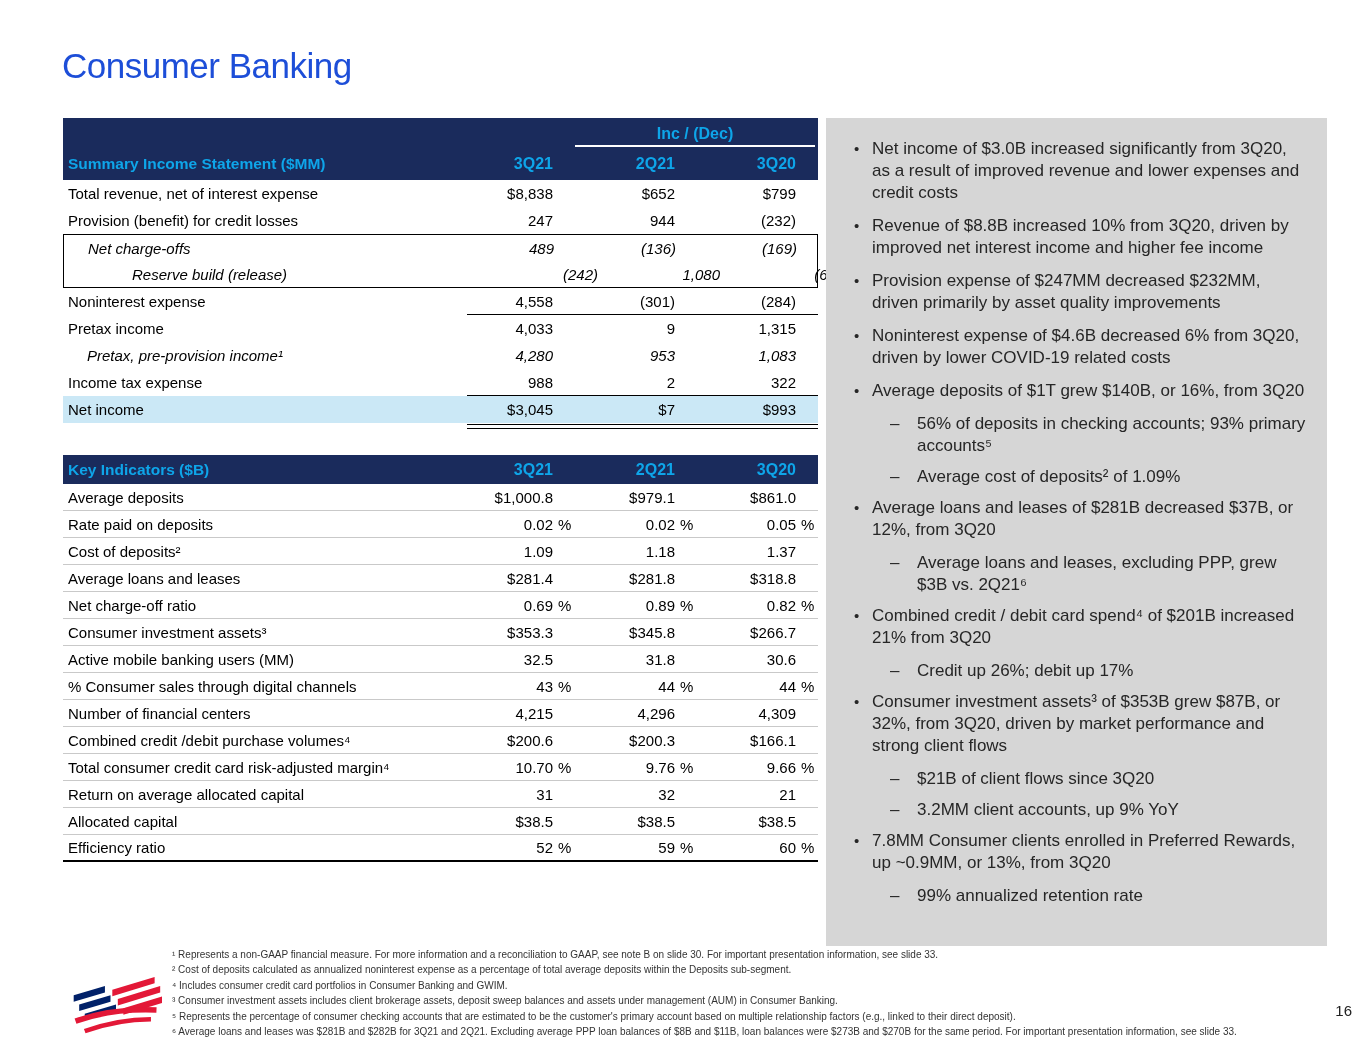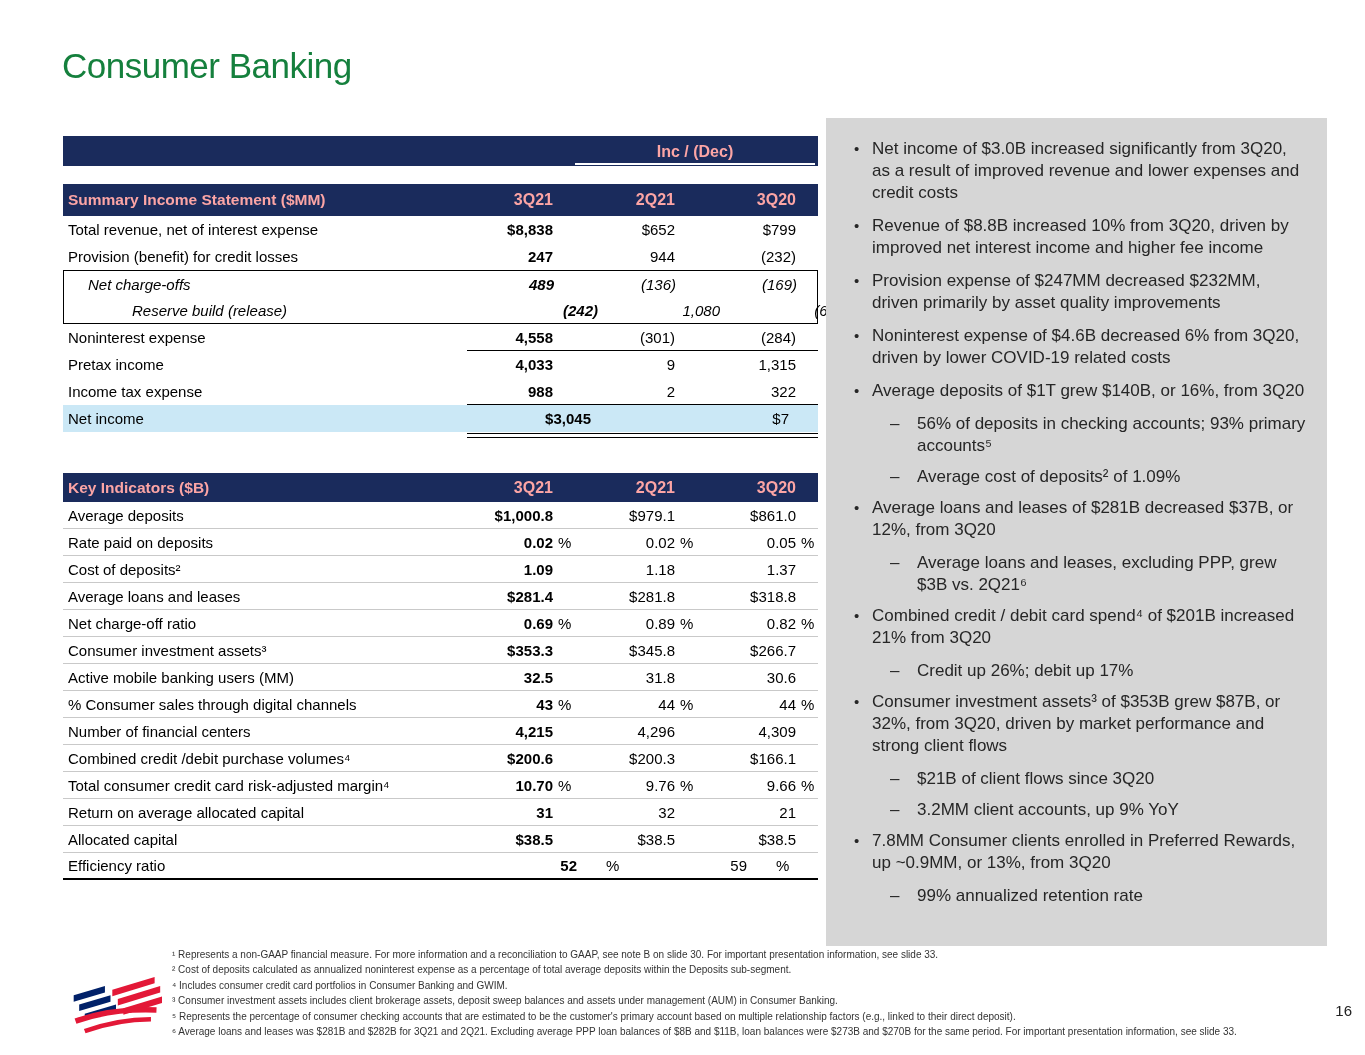--- a/index.html
+++ b/index.html
@@ -1,40 +1,40 @@
 <!DOCTYPE html>
 <html><head>
 <meta charset="utf-8">
 <style>
   html,body{margin:0;padding:0;background:#fff;font-family:"Liberation Sans",sans-serif;}
   .slide{position:relative;width:1365px;height:1055px;background:#fff;overflow:hidden;color:#000;}
 
-  .title{position:absolute;left:62px;top:46px;font-size:35px;font-weight:400;letter-spacing:-0.5px;color:#15803d;}
+  .title{position:absolute;left:62px;top:46px;font-size:35px;font-weight:400;letter-spacing:-0.5px;color:#1d4ed8;}
 
   
   .inc-table{position:absolute;left:63px;top:118px;width:755px;}
   .key-table{position:absolute;left:63px;top:455px;width:755px;}
-  .navy{background:#1A2B5C;color:#fca5a5;margin-top:18px;}
+  .navy{background:#1A2B5C;color:#0ea5e9;}
   .thead-band1{height:30px;position:relative;}
   .incdec{position:absolute;left:512px;right:3px;bottom:1px;text-align:center;font-weight:bold;font-size:16px;border-bottom:2px solid #fff;padding-bottom:2px;}
   .trow{display:grid;grid-template-columns:404px 86px 22px 100px 22px 99px 22px;align-items:center;box-sizing:border-box;}
   .thead2{height:32px;}
   .thead-key{height:29px;}
   .htitle{font-weight:bold;font-size:15.5px;padding-left:5px;white-space:nowrap;}
   .hcol{font-weight:bold;font-size:16px;text-align:right;}
   .irow{height:27px;position:relative;font-size:15px;}
   .krow{height:27px;position:relative;font-size:15px;border-bottom:1px solid #c9c9c9;}
-  #key-rows .krow:last-child{border-bottom:2.5px solid #000;gap:24px;}
+  #key-rows .krow:last-child{border-bottom:2.5px solid #000;}
   .lbl{padding-left:5px;white-space:nowrap;}
   .lbl.ind{padding-left:24px;}
   .it{font-style:italic;}
   .val{text-align:right;white-space:nowrap;}
-  .v1{font-weight:bold;}
+  .v1{font-weight:normal;}
   .pct{text-align:left;padding-left:5px;font-size:15px;}
-  .hl{background:#CBE8F6;gap:38px;}
+  .hl{background:#CBE8F6;}
   .irow.ln::after{content:"";position:absolute;left:404px;right:0;bottom:0;border-bottom:1.5px solid #000;}
   .irow.dbl::after{content:"";position:absolute;left:404px;right:0;bottom:-6px;height:3px;border-top:1.5px solid #000;border-bottom:1.5px solid #000;}
   .box-top{border:1.5px solid #000;border-bottom:none;}
   .box-bottom{border:1.5px solid #000;border-top:none;padding-left:44px;}
 
   
   .panel{position:absolute;left:826px;top:118px;width:501px;height:828px;background:#D6D6D6;box-sizing:border-box;padding:20px 20px 0 0;}
   .bullet{display:flex;padding-left:28px;margin-bottom:11px;}
   .bmark{width:18px;flex:none;font-size:15px;line-height:22px;color:#262626;}
   .btext{font-size:17px;line-height:22px;color:#262626;}
@@ -113,20 +113,29 @@
           <div class="val v3">(284)</div>
           <div class="pct"></div>
         </div>
         <div class="trow irow">
           <div class="lbl">Pretax income</div>
           <div class="val v1">4,033</div>
           <div class="pct"></div>
           <div class="val v2">9</div>
           <div class="pct"></div>
           <div class="val v3">1,315</div>
+          <div class="pct"></div>
+        </div>
+        <div class="trow irow">
+          <div class="lbl it ind">Pretax, pre-provision income¹</div>
+          <div class="val v1 it">4,280</div>
+          <div class="pct"></div>
+          <div class="val v2 it">953</div>
+          <div class="pct"></div>
+          <div class="val v3 it">1,083</div>
           <div class="pct"></div>
         </div>
         <div class="trow irow ln">
           <div class="lbl">Income tax expense</div>
           <div class="val v1">988</div>
           <div class="pct"></div>
           <div class="val v2">2</div>
           <div class="pct"></div>
           <div class="val v3">322</div>
           <div class="pct"></div>

